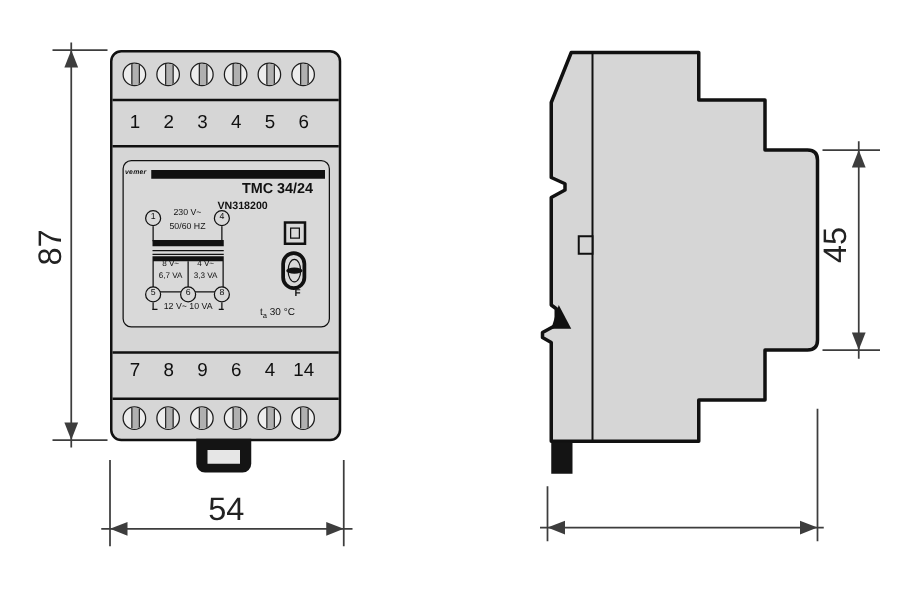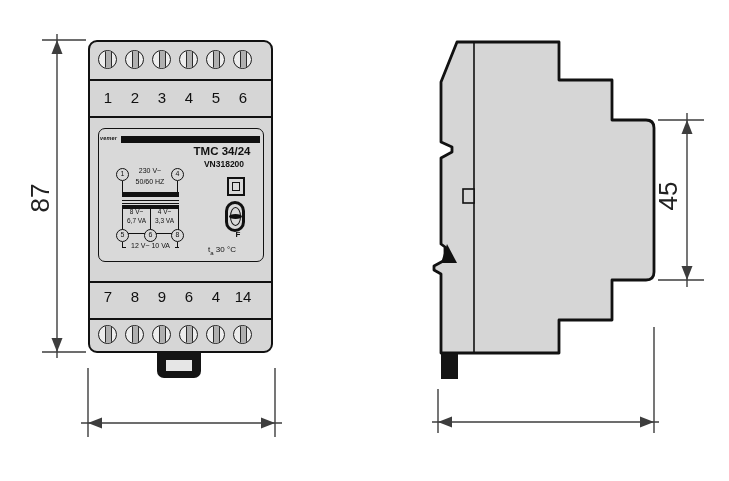--- a/index.html
+++ b/index.html
@@ -25,21 +25,21 @@
   }
   .tnum{position:absolute;width:26px;text-align:center;font-size:15px;color:#101010;}
 
   .panel{
     position:absolute;left:98px;top:128px;width:166px;height:134px;box-sizing:border-box;
     background:#d9d9d9;border:1.6px solid #111;border-radius:7px;
   }
   .brand{position:absolute;left:100px;top:135px;font-size:5.5px;font-weight:bold;font-style:italic;letter-spacing:.2px;color:#111;}
   .brandbar{position:absolute;left:121px;top:136px;width:139px;height:7px;background:#101010;}
   .model{position:absolute;left:172px;top:145px;width:100px;text-align:center;font-size:11.5px;font-weight:bold;}
-  .code{position:absolute;left:174px;top:159px;width:100px;text-align:center;font-size:8.5px;font-weight:bold;}
+  .code{position:absolute;left:174px;top:159px;width:100px;text-align:left;font-size:8.5px;font-weight:bold;}
 
   .circ{
     position:absolute;width:13px;height:13px;border:1.3px solid #111;border-radius:50%;
     box-sizing:border-box;background:#d9d9d9;font-size:7px;line-height:10.5px;text-align:center;z-index:3;
   }
   .smalltxt{position:absolute;text-align:center;font-size:7px;color:#111;}
   .tinytxt{position:absolute;text-align:center;font-size:6.5px;color:#111;}
   .vline{position:absolute;width:1.4px;background:#111;}
   .hline{position:absolute;height:1.3px;background:#111;}
   .pribar{position:absolute;left:122px;top:192px;width:57px;height:5px;background:#111;}
@@ -217,15 +217,16 @@
     </div>
   <div class="screw" style="left:233px;top:325px">
       <i></i>
     </div>
 
   <div class="clip-front">
       <i></i>
     </div>
 
   <div class="dim rot" style="left:18px;top:183px;width:44px;height:30px;line-height:30px">87</div>
+  <div class="dim" style="left:151px;top:392px;width:60px">54</div>
   <div class="dim rot" style="left:646px;top:181px;width:44px;height:30px;line-height:30px">45</div>
 
 </div>
 
 </body></html>

